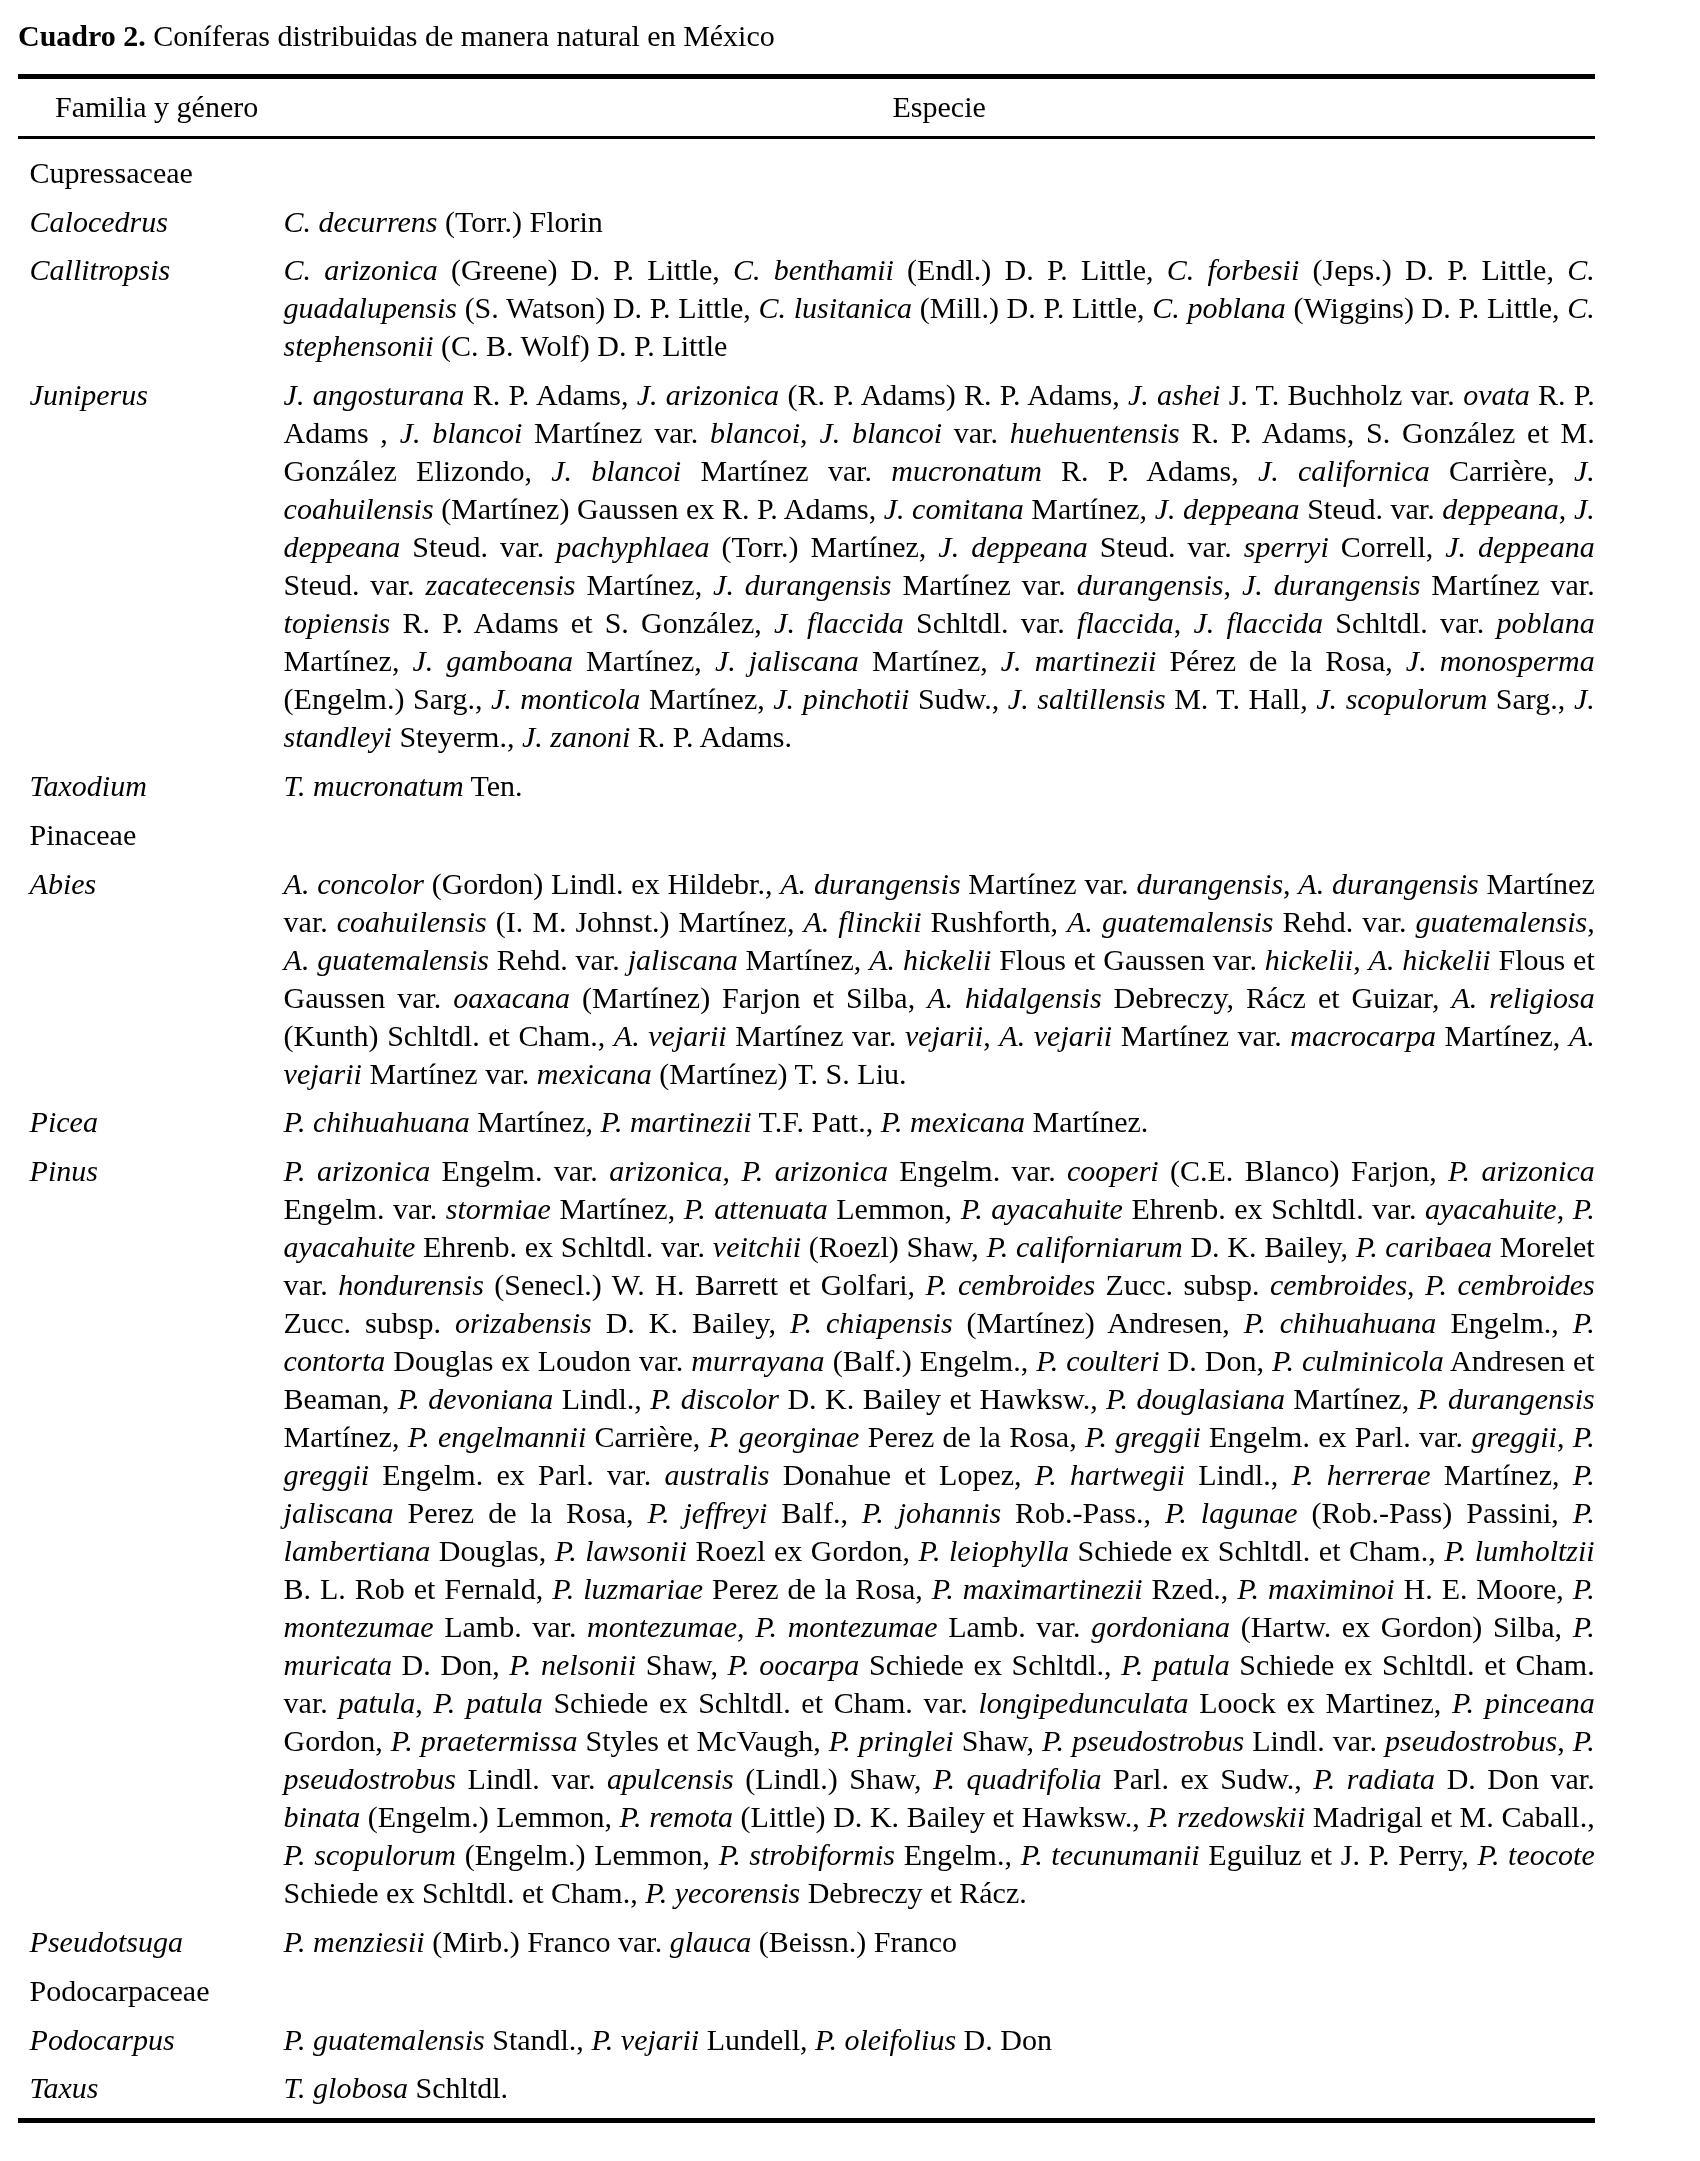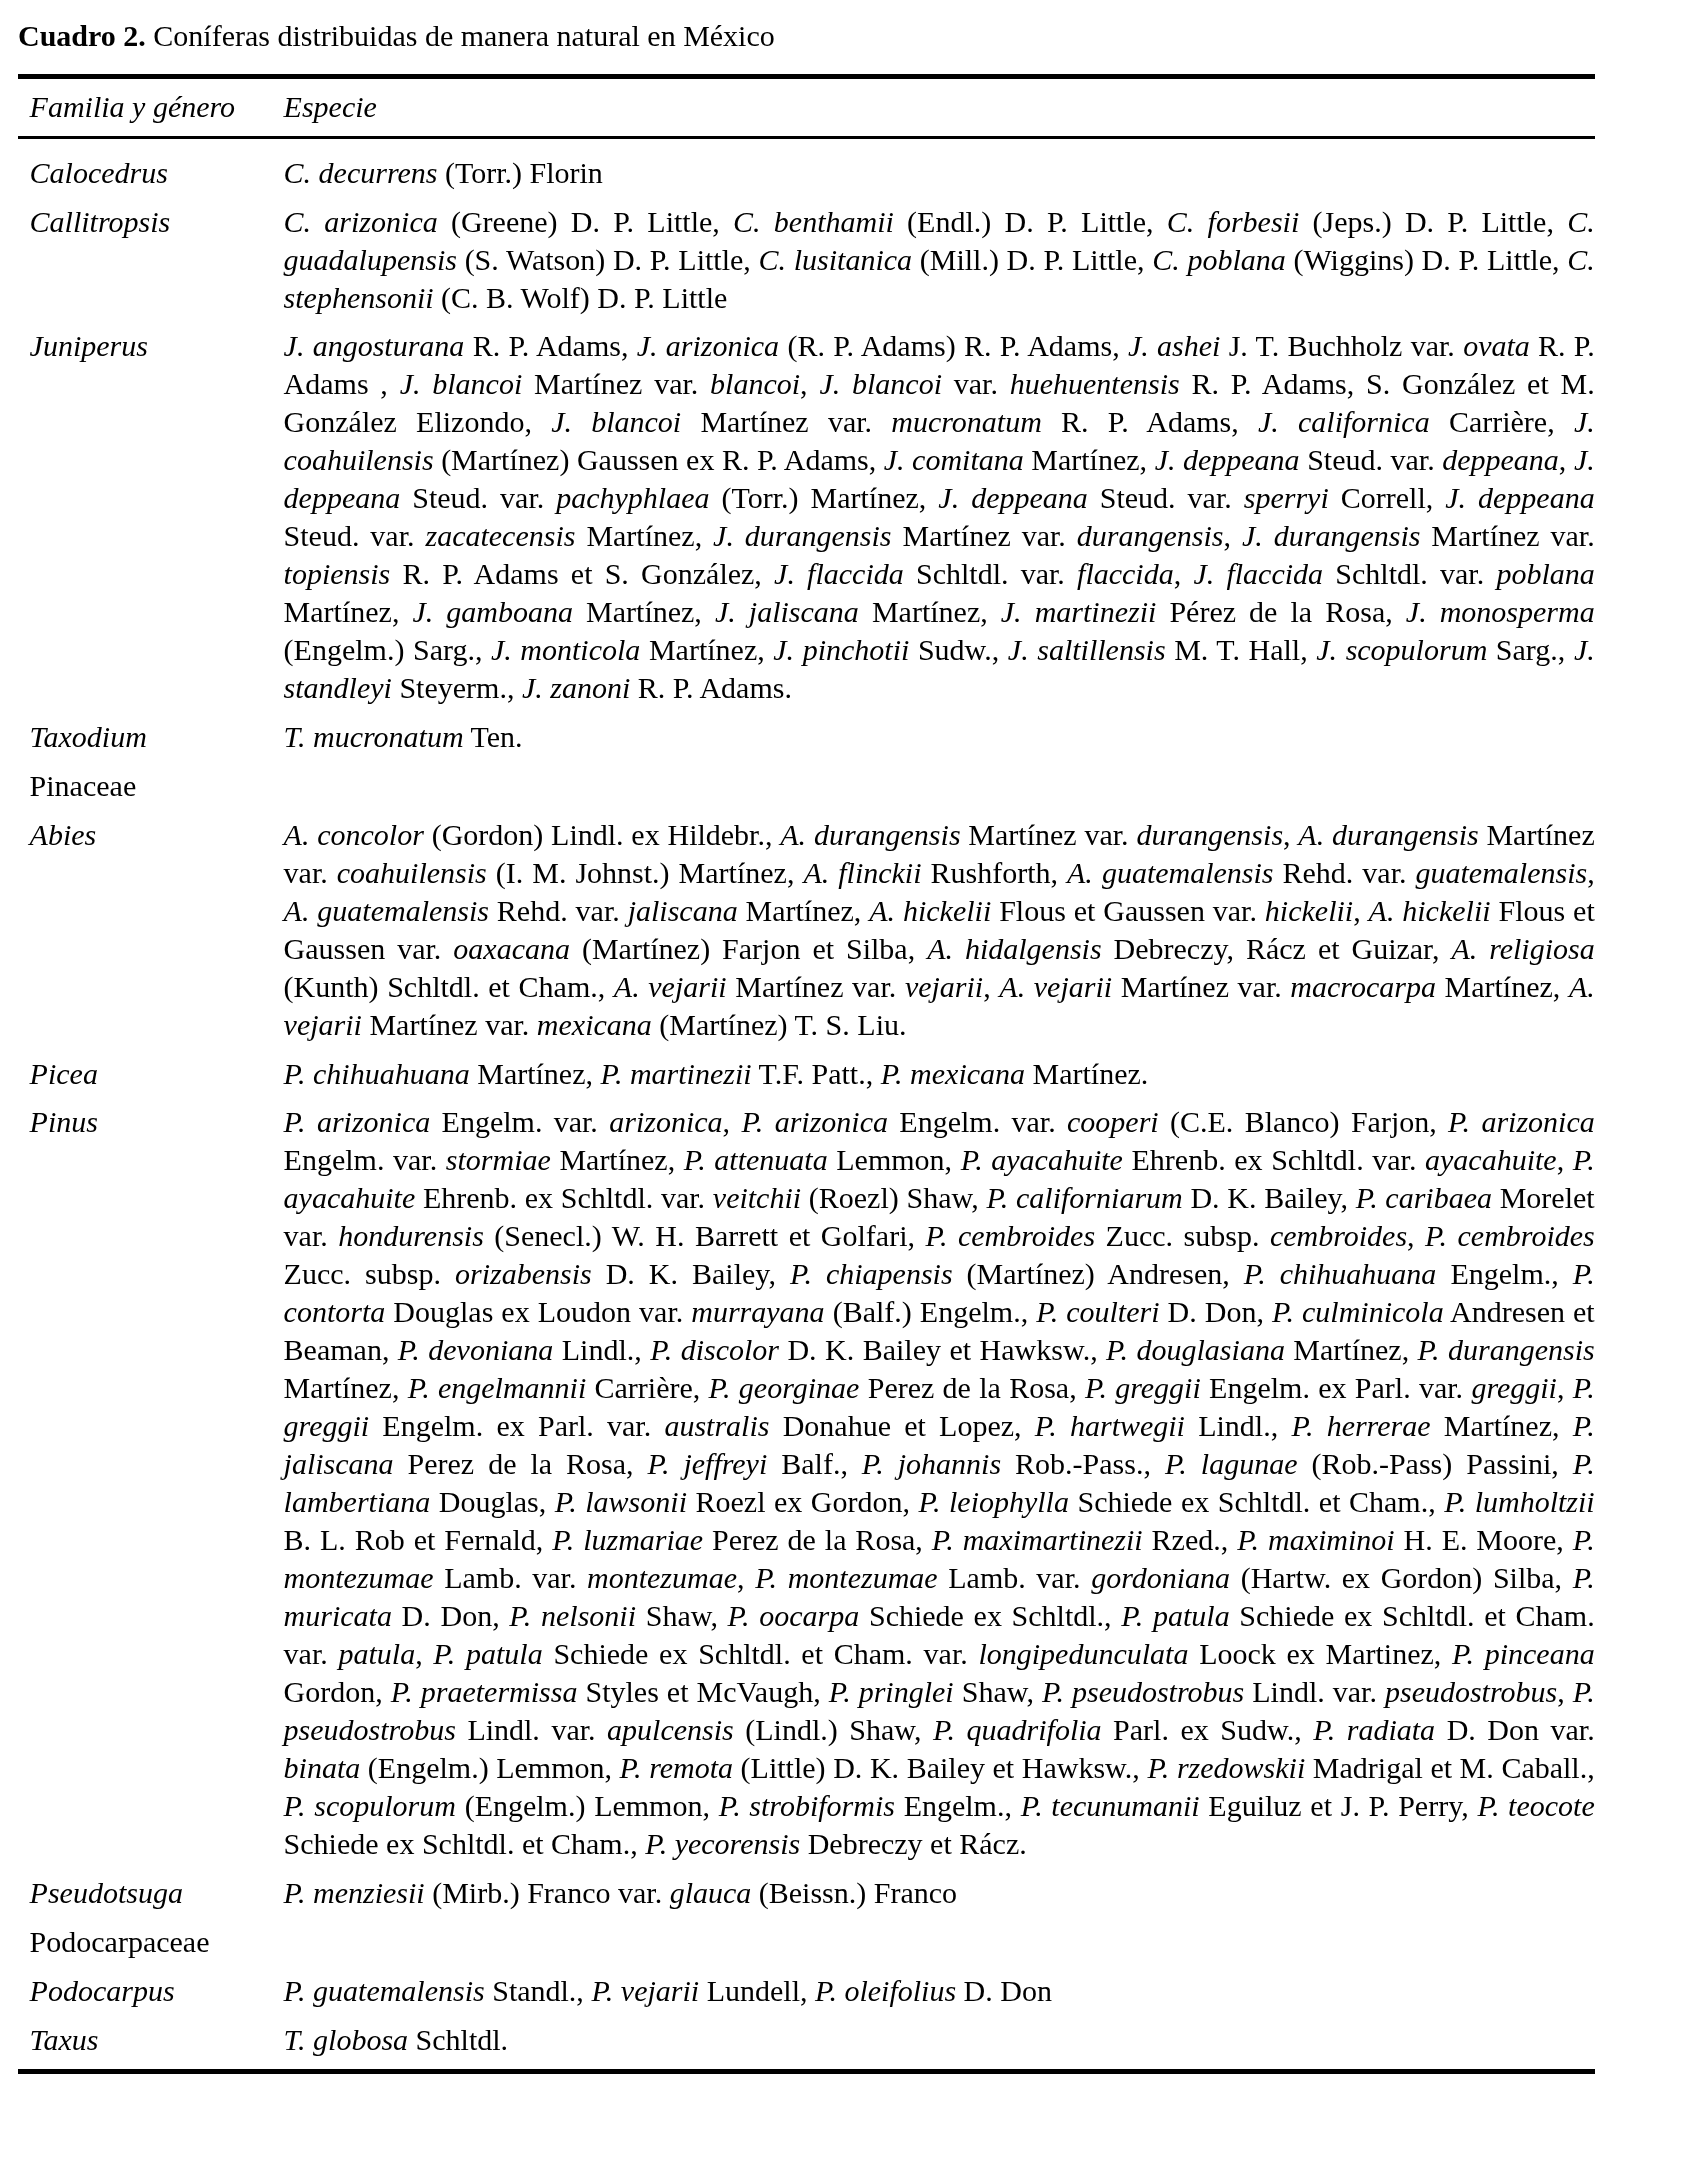--- a/index.html
+++ b/index.html
@@ -22,21 +22,21 @@
   }
   .title-label { font-weight: bold; }
   .rule { background: #000000; }
   .rule-thick { height: 5px; }
   .rule-thin { height: 2.5px; }
   .header-row {
     display: grid;
     grid-template-columns: 254px 1fr;
     padding: 9px 0 10.8px 11.6px;
     line-height: 38px;
-    font-style: italic;
+    text-align: center;
   }
   .rows { padding-top: 15px; }
   .row {
     display: grid;
     grid-template-columns: 254px 1fr;
     padding-left: 11.6px;
     margin-bottom: 10.8px;
     line-height: 38px;
   }
   .genus-label { font-style: italic; }
@@ -58,20 +58,24 @@
 
   <div class="header-row">
     <div>Familia y género</div>
     <div>Especie</div>
   </div>
 
   <div class="rule rule-thin"></div>
 
   <div class="rows">
 
+    <div class="row">
+      <div class="family-label">Cupressaceae</div>
+      <div class="species-cell"></div>
+    </div>
 
     <div class="row">
       <div class="genus-label">Calocedrus</div>
       <div class="species-cell"><i>C. decurrens</i> (Torr.) Florin</div>
     </div>
 
     <div class="row">
       <div class="genus-label">Callitropsis</div>
       <div class="species-cell"><i>C. arizonica</i> (Greene) D. P. Little, <i>C. benthamii</i> (Endl.) D. P. Little, <i>C. forbesii</i> (Jeps.) D. P. Little, <i>C. guadalupensis</i> (S. Watson) D. P. Little, <i>C. lusitanica</i> (Mill.) D. P. Little, <i>C. poblana</i> (Wiggins) D. P. Little, <i>C. stephensonii</i> (C. B. Wolf) D. P. Little</div>
     </div>

